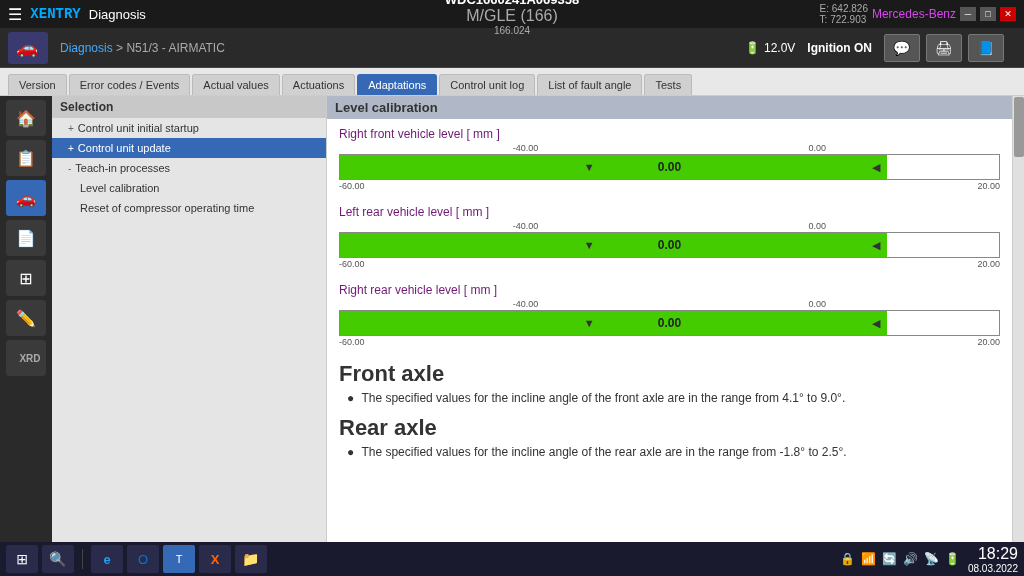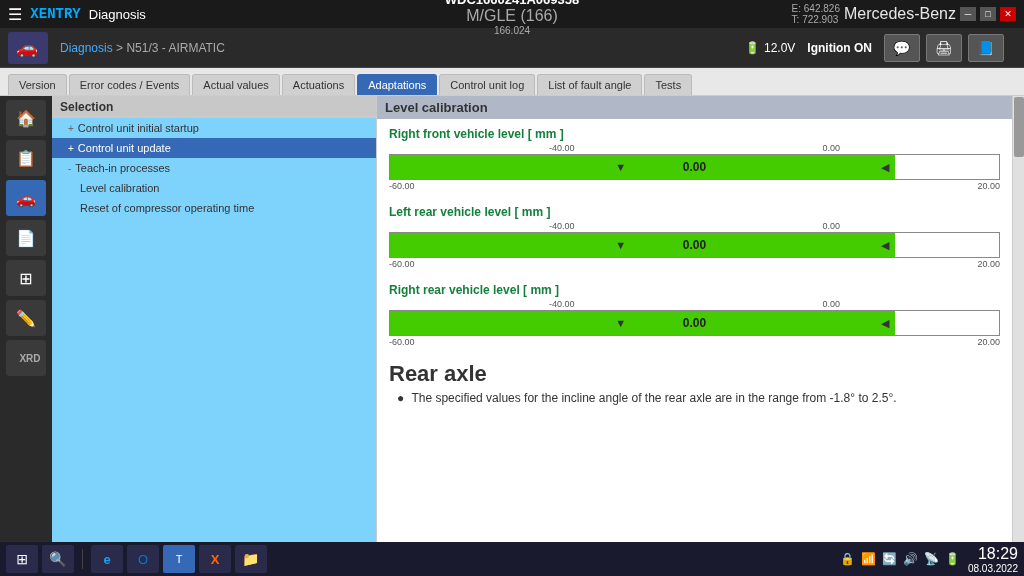--- a/index.html
+++ b/index.html
@@ -110,22 +110,22 @@
       display: flex; align-items: center; justify-content: center;
       cursor: pointer; border-radius: 3px; color: white; font-size: 16px;
     }
     .sidebar-icon.active { background: #3569b5; }
     .sidebar-icon.xrd {
       font-size: 10px; font-weight: bold; letter-spacing: 0;
     }
 
     
     #selection-panel {
-      width: 325px;
-      background: #7dd3fc;
+      width: 275px;
+      background: #e5e5e5;
       border-right: 1px solid #ccc;
       overflow-y: auto;
     }
     #selection-panel .panel-header {
       background: #c8c8c8;
       padding: 4px 8px;
       font-weight: bold;
       font-size: 12px;
       color: #333;
     }
@@ -154,23 +154,22 @@
     .content-title {
       background: #b0b8c8;
       padding: 4px 8px;
       font-size: 13px;
       font-weight: bold;
       color: #333;
       margin: -8px -12px 8px -12px;
     }
     .level-label {
       font-size: 12px;
-      color: #15803d;
+      color: #701a75;
       margin-bottom: 2px;
-      font-weight: bold;
     }
 
     
     .axle-title {
       font-size: 22px;
       font-weight: bold;
       color: #333;
       margin: 10px 0 4px 0;
     }
     .axle-desc {
@@ -343,21 +342,21 @@
   <div class="center" style="position:absolute;left:50%;transform:translateX(-50%);display:flex;flex-direction:column;align-items:center;">
     <span style="color:white;font-size:13px;font-weight:bold;">WDC1660241A069358</span>
     <span style="color:#aaa;font-size:16px;">M/GLE (166)</span>
     <span style="color:#aaa;font-size:10px;">166.024</span>
   </div>
   <div style="display:flex;align-items:center;gap:4px;">
     <div style="display:flex;flex-direction:column;font-size:10px;color:#aaa;">
       <span>E: 642.826</span>
       <span>T: 722.903</span>
     </div>
-    <span style="color:#e5e5e5;font-size:16px;">Mercedes-Benz</span>
+    <span style="color:#d946ef;font-size:12px;">Mercedes-Benz</span>
     <div class="window-controls">
       <span>─</span>
       <span>□</span>
       <span class="close">✕</span>
     </div>
   </div>
 </div>
 
 <div id="headerbar">
   <div class="logo-area">
@@ -487,20 +486,27 @@
         <span class="tick-left">▼</span>
         <span class="tick-right">◀</span>
         <span class="bar-text">0.00</span>
       </div>
       <div class="scale-bottom">
         <span>-60.00</span>
         <span>20.00</span>
       </div>
     </div>
 
+    <div>
+      <div class="axle-title">Front axle</div>
+      <div class="axle-desc">
+        <span class="bullet">●</span>
+        <span>The specified values for the incline angle of the front axle are in the range from 4.1° to 9.0°.</span>
+      </div>
+    </div>
 
     <div style="">
       <div class="axle-title">Rear axle</div>
       <div class="axle-desc">
         <span class="bullet">●</span>
         <span>The specified values for the incline angle of the rear axle are in the range from -1.8° to 2.5°.</span>
       </div>
     </div>
   </div>
 

